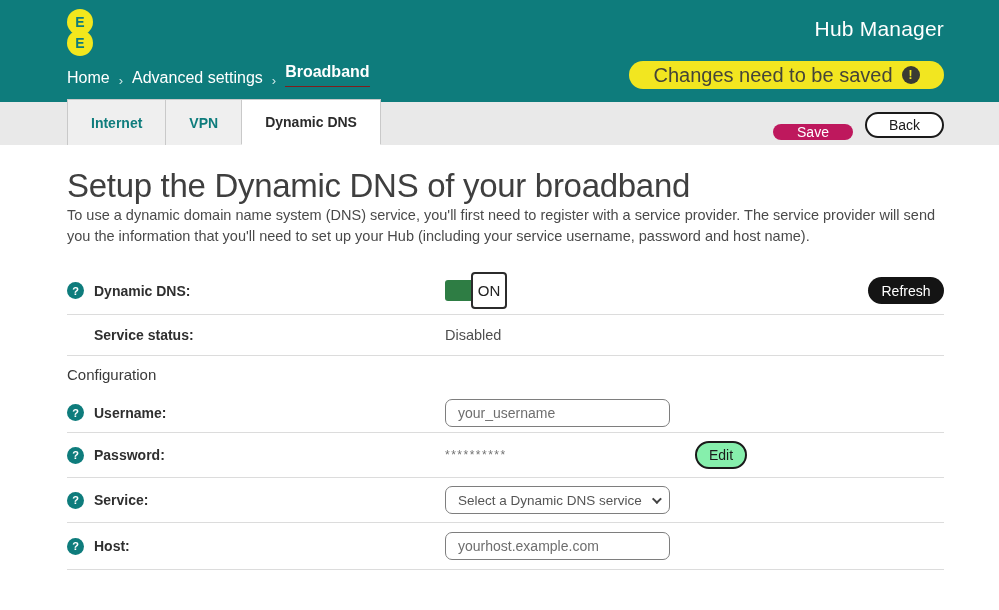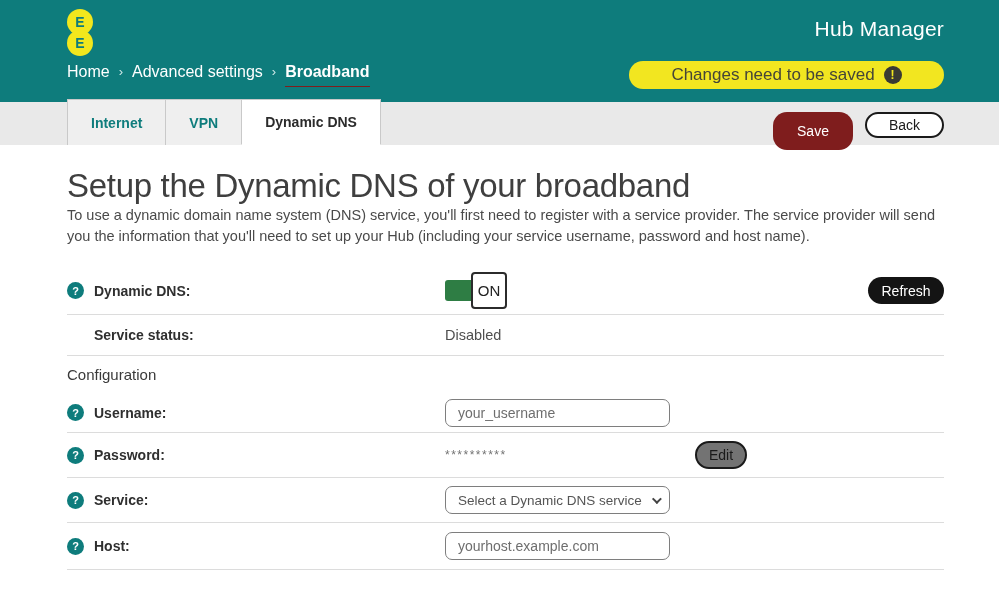--- a/index.html
+++ b/index.html
@@ -7,42 +7,42 @@
   body { font-family:"Liberation Sans", sans-serif; }
   .page { position:relative; width:999px; height:610px; background:#fff; overflow:hidden; }
 
   
   .header { position:relative; height:102px; background:#0e7c7c; }
   .logo { position:absolute; left:67px; top:9px; display:flex; flex-direction:column; }
   .logo-circle { width:26px; height:26px; border-radius:50%; background:#f2e71d; color:#0e7c7c;
     display:flex; align-items:center; justify-content:center; font-size:14px; font-weight:bold; }
   .logo-circle.bottom { margin-top:-5px; }
   .app-title { position:absolute; right:55px; top:17px; color:#fff; font-size:21px; letter-spacing:.2px; }
-  .breadcrumb { position:absolute; left:67px; top:63px; display:flex; align-items:flex-start; gap:9px;
+  .breadcrumb { position:absolute; left:67px; top:63px; display:flex; align-items:flex-end; gap:9px;
     color:#fff; font-size:16px; }
   .crumb { color:#fff; text-decoration:none; }
   .crumb-sep { font-size:13px; color:#cfe8e8; transform:translateY(1px); }
   .crumb-current { font-weight:bold; padding-bottom:5px; border-bottom:1px solid #7f1d1d; }
   .banner { position:absolute; right:55px; top:61px; width:315px; height:28px; background:#f2e620;
     border-radius:14px; display:flex; align-items:center; justify-content:center; gap:9px; cursor:pointer; }
-  .banner-text { font-size:17px; color:#454538; }
+  .banner-text { font-size:20px; color:#454538; }
   .banner-icon { width:18px; height:18px; border-radius:50%; background:#3a3a33; color:#f2e620;
     display:flex; align-items:center; justify-content:center; font-size:12px; font-weight:bold; }
 
   
   .toolbar { position:relative; height:43px; background:#e9e9e9; }
   .tabs { position:absolute; left:67px; bottom:0; display:flex; }
   .tab { height:46px; display:flex; align-items:center; justify-content:center; padding:0 23px;
     border:1px solid #c9c9c9; border-bottom:none; background:#efefef; color:#0e7c7c;
     font-size:14px; font-weight:bold; cursor:pointer; margin-right:-1px; }
   .tab.active { background:#fff; color:#2b2b2b; border-bottom:1px solid #fff; margin-bottom:-1px; }
   .toolbar-actions { position:absolute; right:55px; top:10px; display:flex; gap:12px; }
   .btn { display:flex; align-items:center; justify-content:center; border-radius:14px;
     font-size:14px; cursor:pointer; font-family:inherit; }
-  .btn-save { width:80px; height:38px; background:#7f1d1d; color:#fff; border:none; }
+  .btn-save { width:80px; height:16px; background:#be185d; color:#fff; border:none;margin-top:12px; }
   .btn-back { width:79px; height:26px; background:#fff; color:#1a1a1a; border:2px solid #1a1a1a; }
 
   
   .content { padding:0 55px 0 67px; background:#fff; }
   .page-title { margin-top:22px; font-size:33px; font-weight:300; color:#3f3f3f; letter-spacing:-.3px; }
   .description { max-width:880px; font-size:14.5px; line-height:1.45; color:#4a4a4a; }
 
   .rows { margin-top:20px; }
   .row { display:flex; align-items:center; border-bottom:1px solid #dcdcdc; }
   .row-dns { height:48px; }
@@ -70,21 +70,21 @@
   .chevron-down { width:7px; height:7px; border-right:2px solid #444; border-bottom:2px solid #444;
     transform:rotate(45deg) translateY(-2px); flex:0 0 7px; }
 
   .toggle { display:flex; align-items:center; cursor:pointer; }
   .toggle-track { width:29px; height:21px; background:#2e7d44; border-radius:3px; }
   .toggle-knob { margin-left:-3px; min-width:36px; height:37px; background:#fff; border:2px solid #2b2b2b;
     border-radius:4px; display:flex; align-items:center; justify-content:center;
     font-size:15px; font-weight:normal; color:#222; }
 
   .btn-refresh { margin-left:auto; width:76px; height:27px; background:#141414; color:#fff; border:none; }
-  .btn-edit { width:52px; height:28px; background:#737373; color:#1a1a1a; border:2px solid #1a1a1a; border-radius:15px; }
+  .btn-edit { width:52px; height:28px; background:#86efac; color:#1a1a1a; border:2px solid #1a1a1a; border-radius:15px; }
 </style>
 </head>
 <body>
 
 <div class="page">
 
   <div class="header">
     <div class="logo">
       <div class="logo-circle">E</div>
       <div class="logo-circle bottom">E</div>

